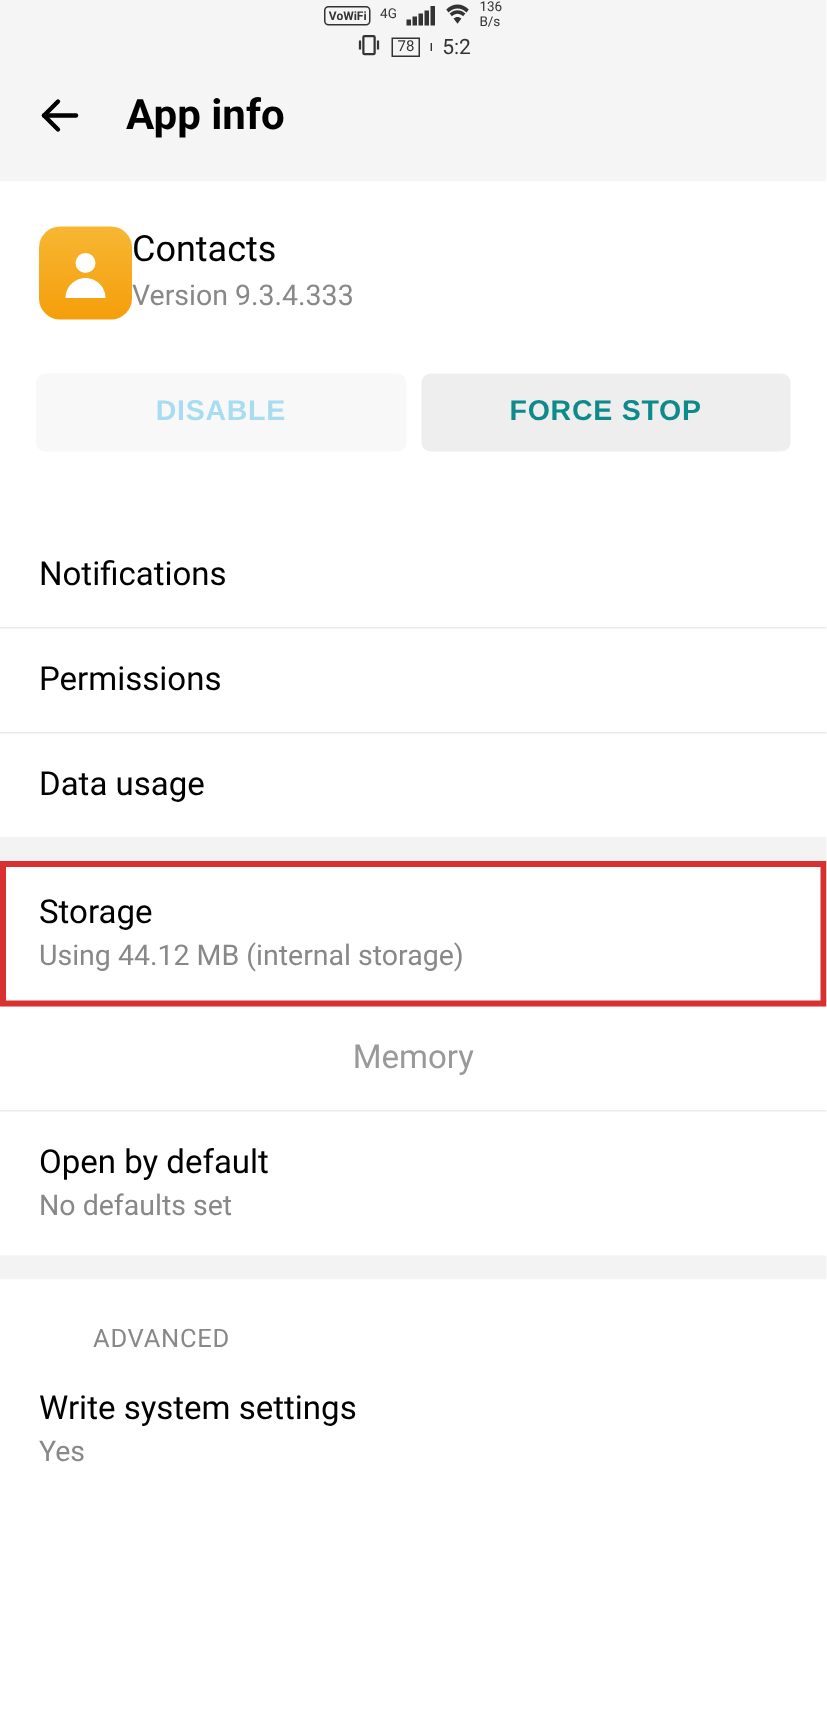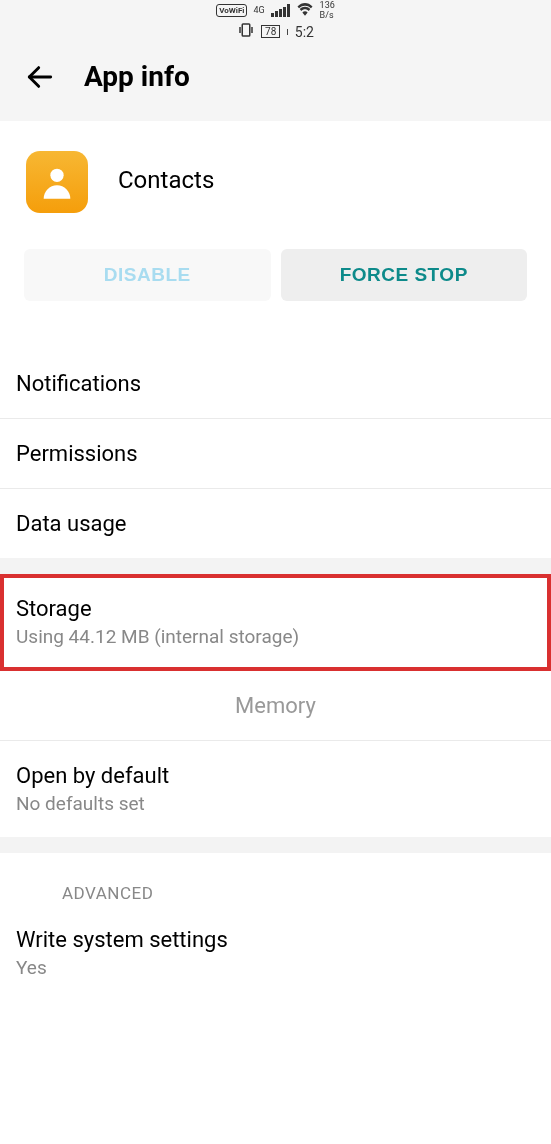--- a/index.html
+++ b/index.html
@@ -54,21 +54,20 @@
     }
     .header-title {
       font-size: 28px;
       font-weight: 700;
       color: #000;
     }
     .app-row {
       display: flex;
       align-items: center;
       padding: 30px 26px 36px;
-      gap: 30px;
       background: #fff;
     }
     .app-icon {
       width: 62px;
       height: 62px;
       background: linear-gradient(to bottom, #f7b733, #f59e0b);
       border-radius: 14px;
       display: flex;
       align-items: center;
       justify-content: center;
@@ -100,21 +99,21 @@
       font-weight: 600;
       letter-spacing: 0.5px;
       display: flex;
       align-items: center;
       justify-content: center;
     }
     .disable-btn { background: #f8f8f8; color: #a8dcf0; }
     .force-btn { background: #eeeeee; color: #0d8a8a; }
     .list { background: #fff; }
     .list-item {
-      padding: 22px 16px;
+      padding: 22px 26px;
       border-bottom: 1px solid #eaeaea;
     }
     .list-item:last-child { border-bottom: none; }
     .item-title {
       font-size: 22px;
       color: #000;
       font-weight: 400;
     }
     .item-sub {
       font-size: 19px;
@@ -203,20 +202,21 @@
 
 <div class="app-row">
   <div class="app-icon">
     <svg width="40" height="40" viewBox="0 0 24 24">
         <circle cx="12" cy="8" r="4"></circle>
         <path d="M4 22c0-4.4 3.6-8 8-8s8 3.6 8 8"></path>
       </svg>
   </div>
   <div>
     <div class="app-name">Contacts</div>
+    <div class="app-version">Version 9.3.4.333</div>
   </div>
 </div>
 
 <div class="button-row">
   <button class="action-btn disable-btn">DISABLE</button>
   <button class="action-btn force-btn">FORCE STOP</button>
 </div>
 
 <div class="list">
   <div class="list-item">

